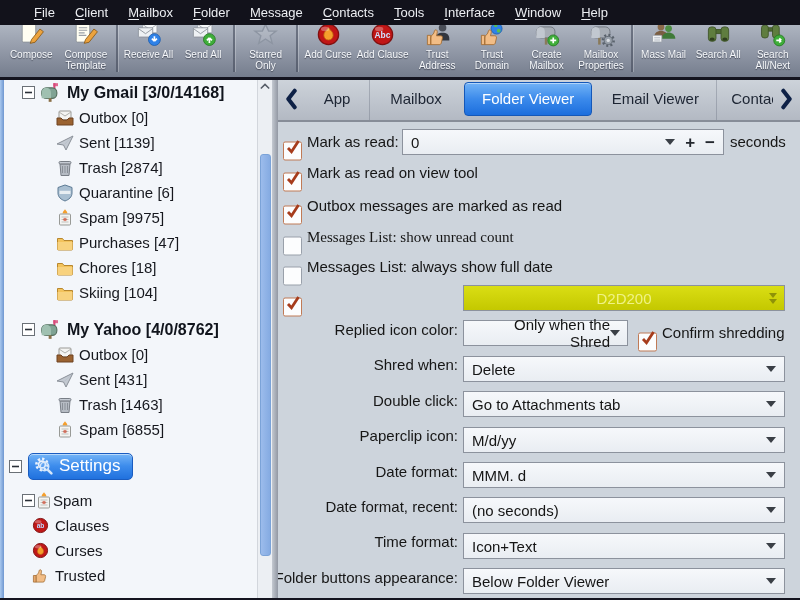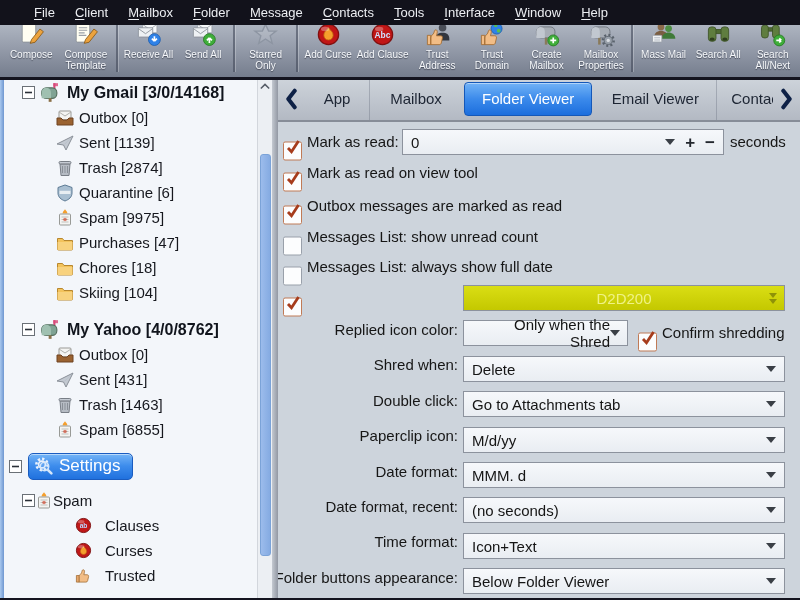--- a/index.html
+++ b/index.html
@@ -30,21 +30,21 @@
   .trow.account{padding-left:22px;gap:5px;font-weight:bold;font-size:16px;color:#10141c;}
   .trow.account .ticon{width:22px;height:21px;}
   .trow.child{padding-left:56px;gap:5px;font-size:15px;color:#16181e;}
   .trow.child .ticon{width:18px;height:18px;}
   .trow.yah{margin-top:12px;}
   .trow.sets{padding-left:9px;gap:6px;margin-top:9px;height:31px;}
   .sbtn{display:flex;align-items:flex-end;gap:5px;background:linear-gradient(180deg,#74b5f7 0%,#3d8cec 48%,#2071de 100%);border:1px solid #1a5cc0;border-radius:5px;color:#fff;font-size:17px;padding:2px 12px 3px 5px;box-shadow:inset 0 1px 0 rgba(255,255,255,.5);}
   .sbtn svg{width:20px;height:20px;}
   .trow.sub1{padding-left:22px;font-size:15px;color:#16181e;margin-top:6px;}
   .trow.sub1 .ticon{width:18px;height:18px;}
-  .trow.sub2{padding-left:75px;gap:13px;font-size:15px;color:#16181e;text-align:center;}
+  .trow.sub2{padding-left:32px;gap:6px;font-size:15px;color:#16181e;text-align:center;}
   .trow.sub2 .ticon{width:17px;height:17px;}
 
   
   .sb-scroll{position:absolute;right:0;top:0;bottom:2px;width:14px;background:#eceff3;border-left:1px solid #d2d6dc;z-index:2;}
   .sb-up{height:16px;display:flex;align-items:center;justify-content:center;}
   .sb-thumb{position:absolute;left:2px;top:76px;width:9px;height:400px;background:linear-gradient(90deg,#9cbcec,#85abe2);border:1px solid #7ba3d8;border-radius:3px;}
 
   
   .divider{position:absolute;left:272px;top:0;bottom:0;width:6px;background:linear-gradient(90deg,#c4c9d1,#9298a3);z-index:3;}
   .main{position:absolute;left:278px;top:0;right:0;bottom:0;background:#cdd4dc;}
@@ -55,21 +55,21 @@
   .tab{font-size:15px;color:#1d2533;height:42px;line-height:42px;text-align:center;flex:0 0 auto;border-left:1px solid rgba(110,118,132,.4);cursor:pointer;}
   .t-app{width:64px;border-left:none;}
   .t-mailbox{width:92px;}
   .t-email{width:122px;border-left:none;}
   .t-contacts{flex:1 1 auto;overflow:hidden;text-align:left;padding-left:14px;}
   .tab-sel{flex:0 0 auto;height:32px;line-height:32px;margin:0 2px;padding:0 17px;background:linear-gradient(180deg,#72b3f6 0%,#3b8aeb 50%,#1c6edd 100%);color:#fff;border-radius:4px;border:1px solid #1558b8;box-shadow:inset 0 1px 0 rgba(255,255,255,.45);font-size:15px;cursor:pointer;}
 
   
   .form{position:absolute;top:42px;left:0;right:0;bottom:0;}
   .frow{position:absolute;height:44px;left:0;right:0;}
-  .r1{top:9px;}  .r2{top:40px;}  .r3{top:73px;}  .r4{top:104px;} .r5{top:134px;}
+  .r1{top:9px;}  .r2{top:40px;}  .r3{top:73px;}  .r4{top:104px;font-family:Liberation Serif, serif;} .r5{top:134px;}
   .r6{top:165px;}.r7{top:200px;} .r8{top:236px;} .r9{top:271px;} .r10{top:307px;}
   .r11{top:342px;}.r12{top:377px;}.r13{top:413px;}.r14{top:448px;}
 
   .cb{position:absolute;left:5px;top:50%;transform:translateY(-50%);width:17px;height:17px;background:#fcfdfe;border:1px solid #99a0aa;border-radius:2px;box-sizing:content-box;cursor:pointer;}
   .cb svg{display:none;width:16px;height:16px;margin:-3px 0 0 1px;overflow:visible;}
   .cb.checked{border-color:#c07a56;}
   .cb.checked svg{display:block;}
 
   .cl{position:absolute;left:29px;top:0;line-height:26px;font-size:15px;color:#161616;white-space:nowrap;}
   .rl{position:absolute;right:342px;top:0;line-height:26px;font-size:15px;color:#161616;white-space:nowrap;margin-top:32px;}

